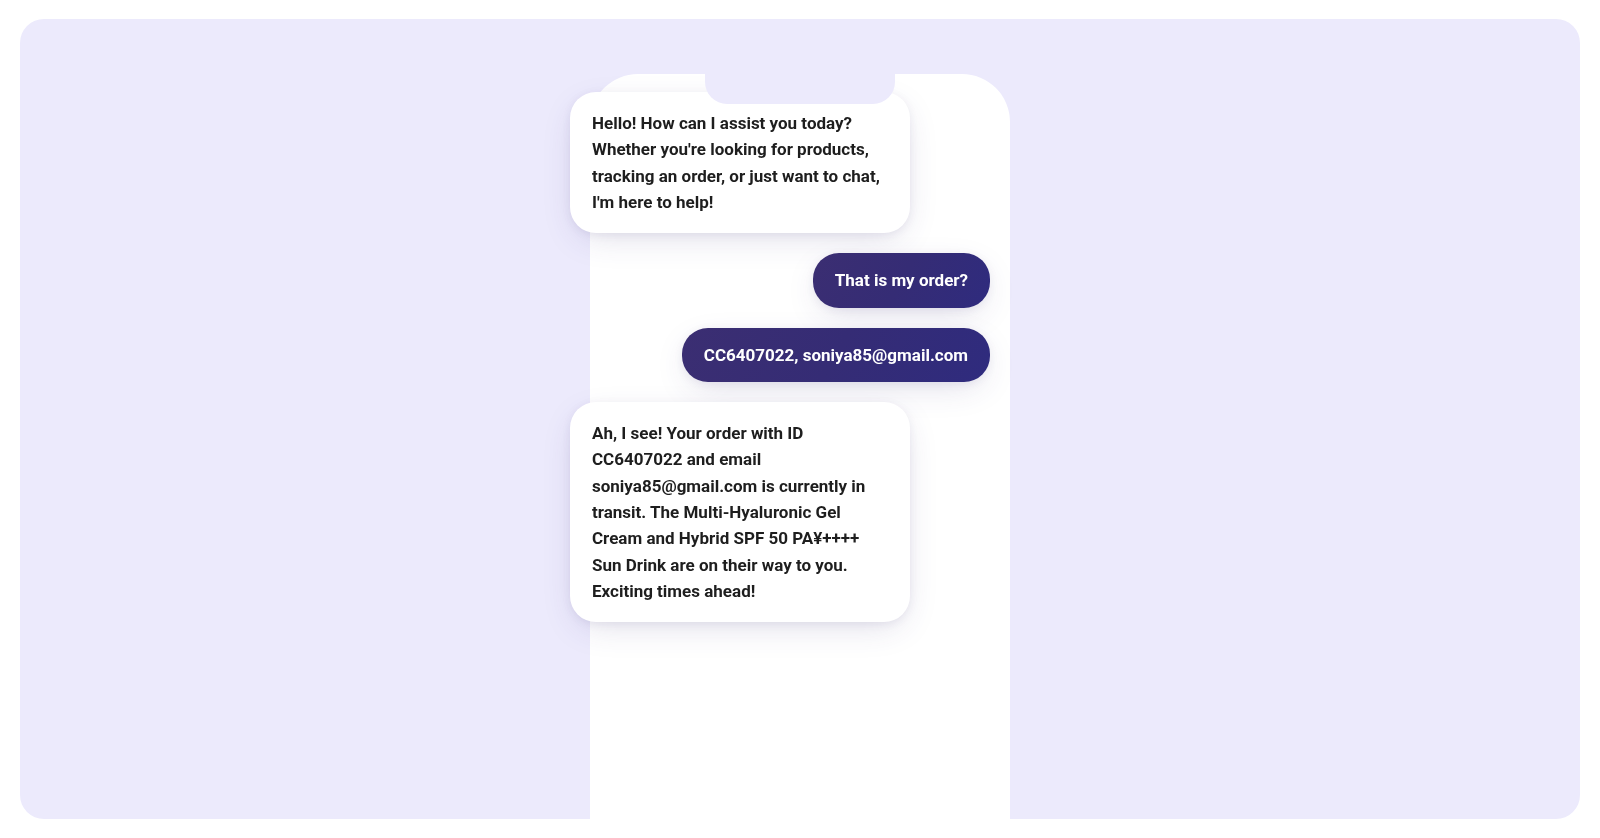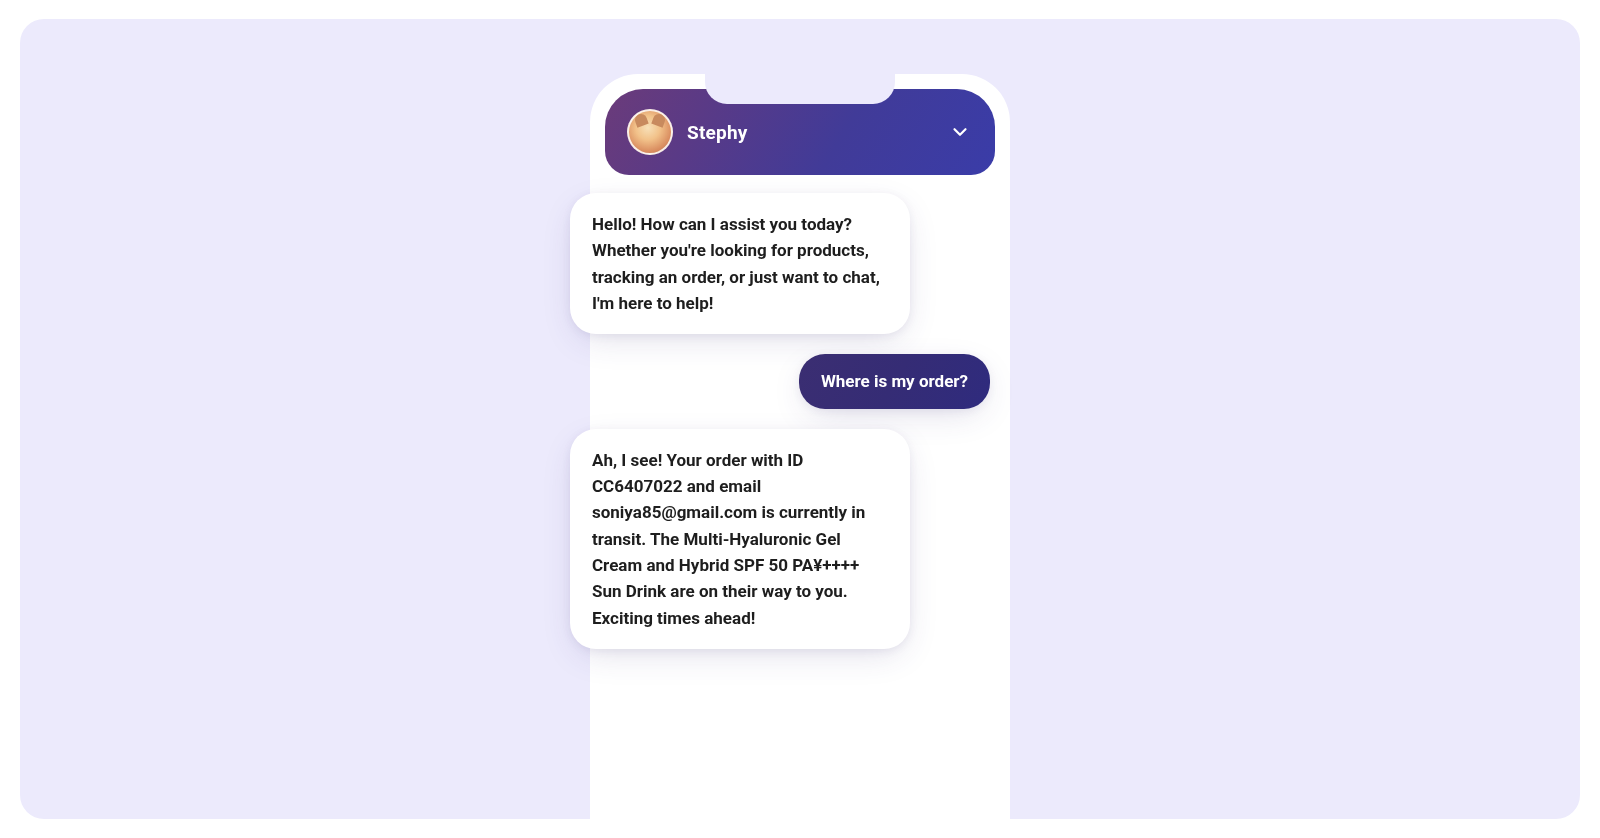--- a/index.html
+++ b/index.html
@@ -127,41 +127,35 @@
   .row { display: flex; width: 100%; font-weight: bold; }
 </style>
 </head>
 <body>
 
 <div class="canvas">
   <div class="phone">
     <div class="notch"></div>
     <div class="phone-inner">
 
-      <div class="header">
-        <div class="avatar" title="cat-avatar"></div>
-        <div class="header-name">Stephy</div>
-        <div class="chevron">
-          <svg width="22" height="22" viewBox="0 0 24 24" fill="none" stroke-width="2.4" stroke-linecap="round" stroke-linejoin="round">
-            <polyline points="6 9 12 15 18 9"></polyline>
-          </svg>
-        </div>
-      </div>
 
       <div class="messages">
 
         <div class="row">
           <div class="bubble bot">Hello! How can I assist you today? Whether you're looking for products, tracking an order, or just want to chat, I'm here to help!</div>
         </div>
 
         <div class="row">
-          <div class="bubble user">Where is my order?</div>
+          <div class="bubble user">That is my order?</div>
         </div>
 
 
+        <div class="row">
+          <div class="bubble user">CC6407022, soniya85@gmail.com</div>
+        </div>
 
         <div class="row">
           <div class="bubble bot">Ah, I see! Your order with ID CC6407022 and email soniya85@gmail.com is currently in transit. The Multi-Hyaluronic Gel Cream and Hybrid SPF 50 PA¥++++ Sun Drink   are on their way to you. Exciting times ahead!</div>
         </div>
 
       </div>
 
     </div>
   </div>
 </div>

